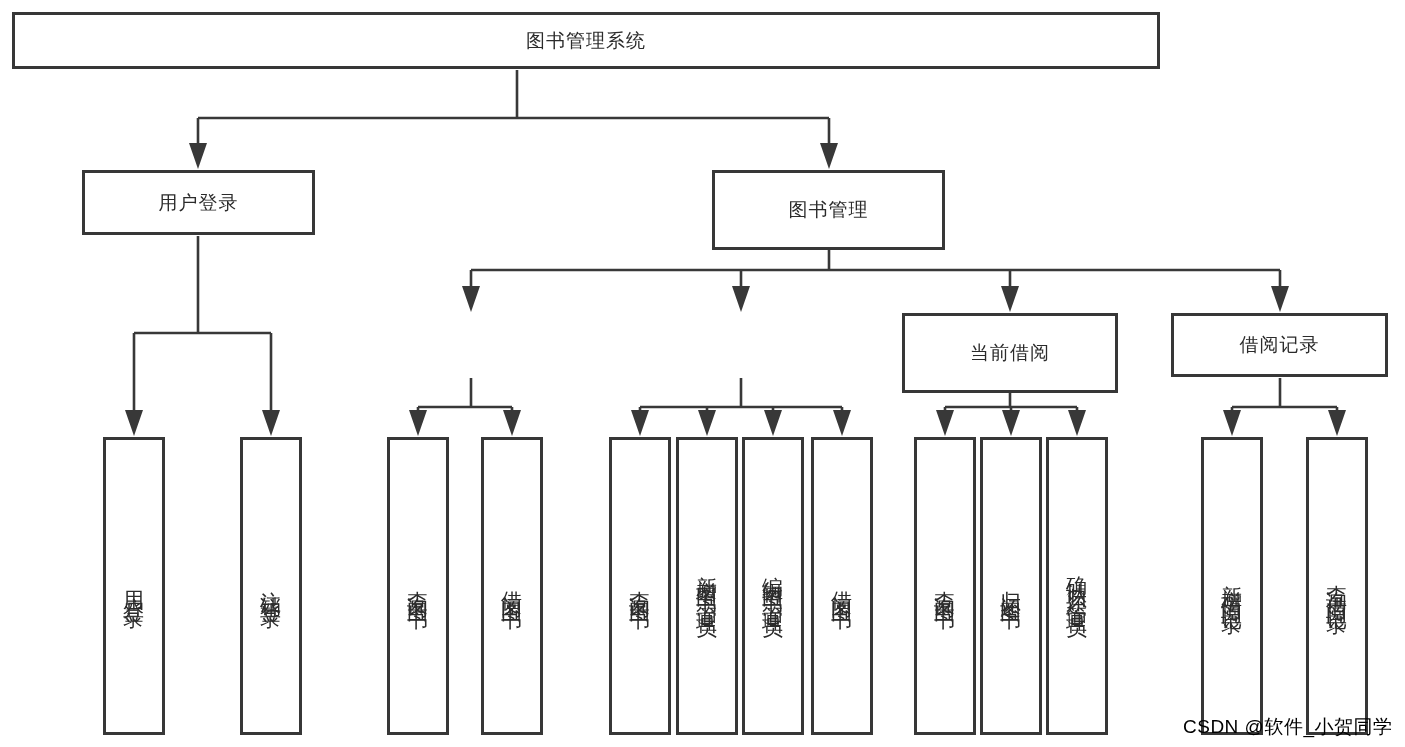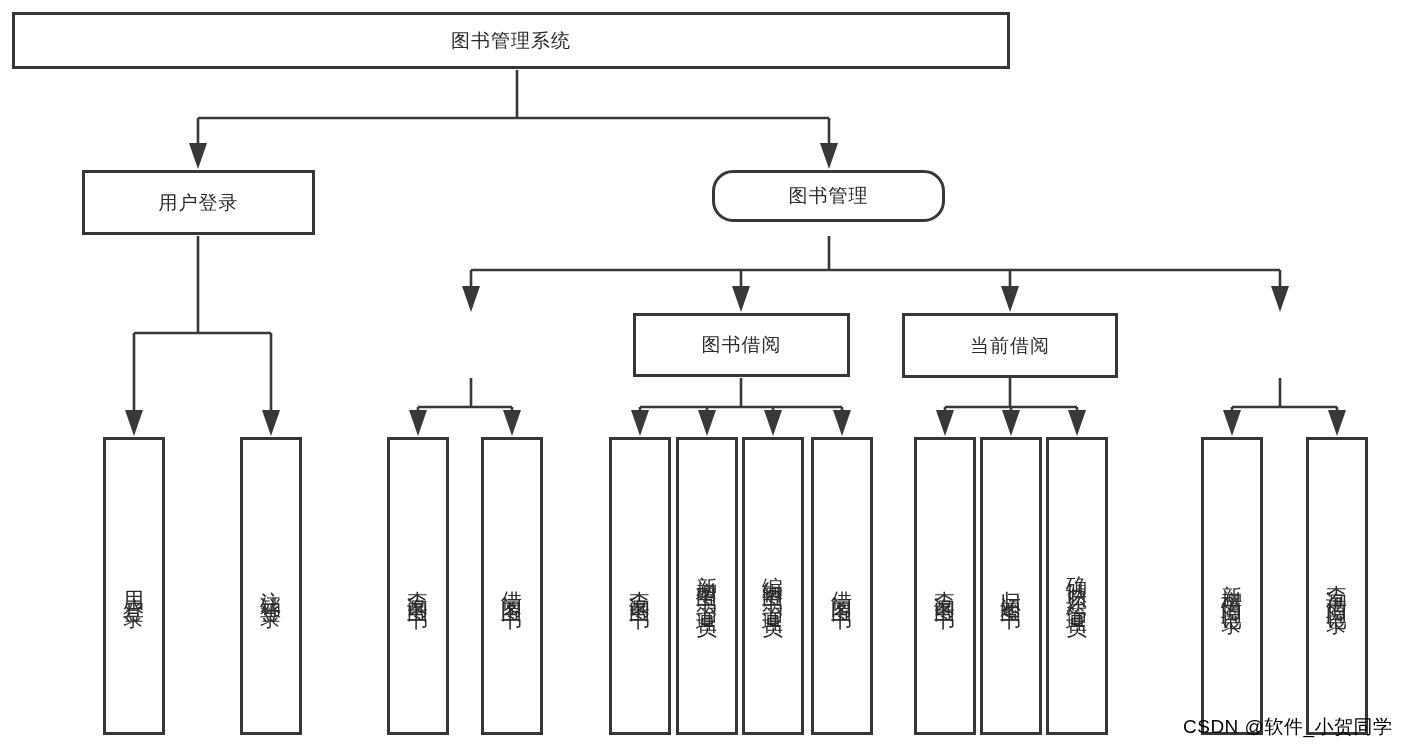--- a/index.html
+++ b/index.html
@@ -100,36 +100,36 @@
       <polygon points="764,410 782,410 773,436"></polygon>
       <polygon points="833,410 851,410 842,436"></polygon>
       <polygon points="936,410 954,410 945,436"></polygon>
       <polygon points="1002,410 1020,410 1011,436"></polygon>
       <polygon points="1068,410 1086,410 1077,436"></polygon>
       <polygon points="1223,410 1241,410 1232,436"></polygon>
       <polygon points="1328,410 1346,410 1337,436"></polygon>
     </g>
   </svg>
 
-  <div class="node" style="left:12px; top:12px; width:998px; height:57px;">
+  <div class="node" style="left:12px; top:12px; width:1148px; height:57px;">
     <span class="lbl">图书管理系统</span>
   </div>
 
   <div class="node" style="left:82px; top:170px; width:233px; height:65px;">
     <span class="lbl">用户登录</span>
   </div>
-  <div class="node" style="left:712px; top:170px; width:233px; height:52px;border-radius:21px;">
+  <div class="node" style="left:712px; top:170px; width:233px; height:80px;">
     <span class="lbl">图书管理</span>
   </div>
 
-  <div class="node" style="left:633px; top:313px; width:217px; height:64px;">
-    <span class="lbl">图书借阅</span>
+  <div class="node" style="left:902px; top:313px; width:216px; height:80px;">
+    <span class="lbl">当前借阅</span>
   </div>
-  <div class="node" style="left:902px; top:313px; width:216px; height:65px;">
-    <span class="lbl">当前借阅</span>
+  <div class="node" style="left:1171px; top:313px; width:217px; height:64px;">
+    <span class="lbl">借阅记录</span>
   </div>
 
   <div class="node v" style="left:103px; top:437px; width:62px; height:298px;">
     <span class="lbl">用户登录</span>
   </div>
   <div class="node v" style="left:240px; top:437px; width:62px; height:298px;">
     <span class="lbl">注销登录</span>
   </div>
   <div class="node v" style="left:387px; top:437px; width:62px; height:298px;">
     <span class="lbl">查询图书</span>

